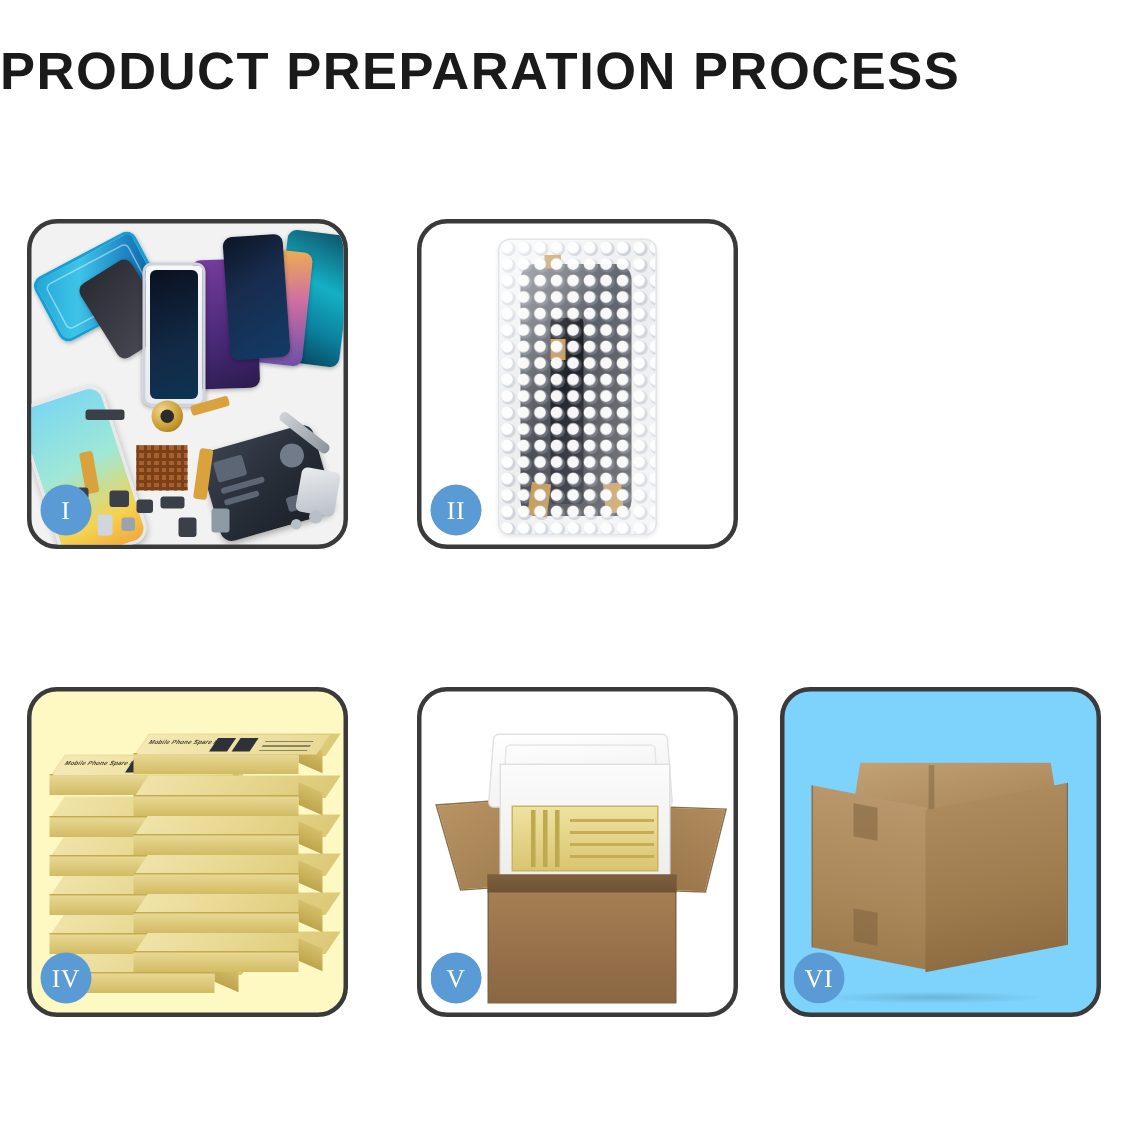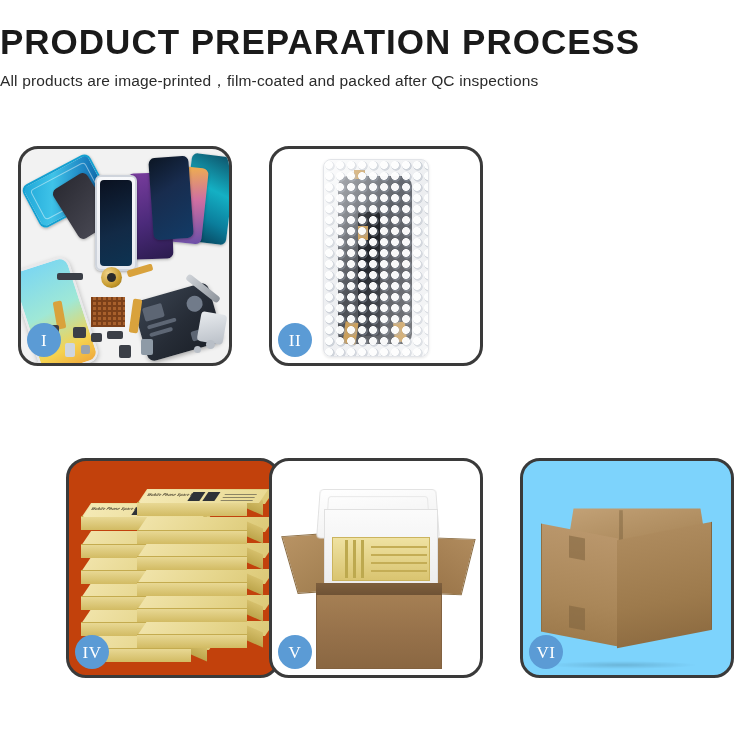--- a/index.html
+++ b/index.html
@@ -5,40 +5,40 @@
   html,body{margin:0;padding:0;}
   body{
     width:750px;height:750px;
     background:#ffffff;
     font-family:"Liberation Sans","DejaVu Sans",sans-serif;
     overflow:hidden;
   }
   .page{position:relative;width:750px;height:750px;background:#fff;}
 
   
-  .header{position:absolute;left:0;top:22px;width:604px;text-align:left;}
+  .header{position:absolute;left:0;top:28px;width:604px;text-align:right;}
   .title{
     font-size:35px;line-height:40px;font-weight:700;color:#1a1a1a;
     letter-spacing:1.0px;white-space:nowrap;
     font-family:"Liberation Sans","DejaVu Sans",sans-serif;
   }
   .subtitle{
     margin-top:9px;font-size:15.5px;line-height:20px;color:#2b2b2b;
     font-weight:400;letter-spacing:.15px;white-space:nowrap;
   }
 
   
   .grid{position:absolute;left:18px;top:146px;width:716px;height:532px;}
   .panel{
     position:absolute;width:214px;height:220px;
     border:3px solid #3a3a3a;border-radius:20px;
     background:#ffffff;overflow:hidden;box-sizing:border-box;
   }
   .panel.c0{left:0;}
-  .panel.c1{left:251px;}
+  .panel.c1{left:260px;}
   .panel.c2{left:502px;}
   .panel.r0{top:0;}
   .panel.r1{top:312px;}
   .panel .stage{position:absolute;inset:0;overflow:hidden;}
 
   .badge{
     position:absolute;left:6px;bottom:6px;width:34px;height:34px;
     border-radius:50%;background:#5b9bd5;
     display:flex;align-items:center;justify-content:center;
     color:#ffffff;font-size:17px;line-height:1;
@@ -159,21 +159,21 @@
     background-size:8px 8px,8px 8px;background-position:0 0,2px 2px;}
   .b3-front{position:absolute;left:22px;top:138px;width:170px;height:34px;
     background:linear-gradient(180deg,#e4cf7f 0%,#d9c269 55%,#c8ae53 100%);
     border:1px solid #b9a048;}
   .b3-side{position:absolute;left:22px;top:112px;width:13px;height:60px;
     background:linear-gradient(180deg,#cdb45d,#b89f46);}
   .b3-rim{position:absolute;left:22px;top:130px;width:170px;height:10px;
     background:linear-gradient(180deg,#efe0a4,#ddc878);}
 
   
-  .p4{background:#c2410c;margin-left:48px;}
+  .p4{background:#fef9c3;}
   .stack{position:absolute;left:10px;top:14px;width:196px;height:192px;}
   .sbox{position:absolute;width:128px;height:26px;}
   .sbox .top{position:absolute;left:0;top:0;width:128px;height:15px;
     background:linear-gradient(100deg,#f0e3a9 0%,#e6d68d 55%,#dcc977 100%);
     transform:skewX(-34deg);transform-origin:left bottom;}
   .sbox .front{position:absolute;left:0;top:13px;width:110px;height:13px;
     background:linear-gradient(180deg,#e8d894,#d2bb63);border-top:1px solid #c4ab4f;}
   .sbox .side{position:absolute;left:110px;top:8px;width:16px;height:15px;
     background:linear-gradient(180deg,#d5bf6b,#bda54b);transform:skewY(24deg);}
   
@@ -245,21 +245,20 @@
   .shadow{position:absolute;left:24px;bottom:6px;width:150px;height:8px;
     background:radial-gradient(ellipse at center,rgba(0,0,0,.14),rgba(0,0,0,0) 70%);}
 </style>
 </head>
 <body>
 
 <div class="page">
 
   <div class="header">
     <div class="title">PRODUCT PREPARATION PROCESS</div>
-    <div class="subtitle">All products are image-printed，film-coated and packed after QC inspections</div>
   </div>
 
   <div class="grid">
 
     <div class="panel r0 c0 p1">
       <div class="stage">
         <div class="ph ph-a"></div>
         <div class="ph ph-b"></div>
         <div class="ph ph-g"></div>
         <div class="ph ph-f"></div>

